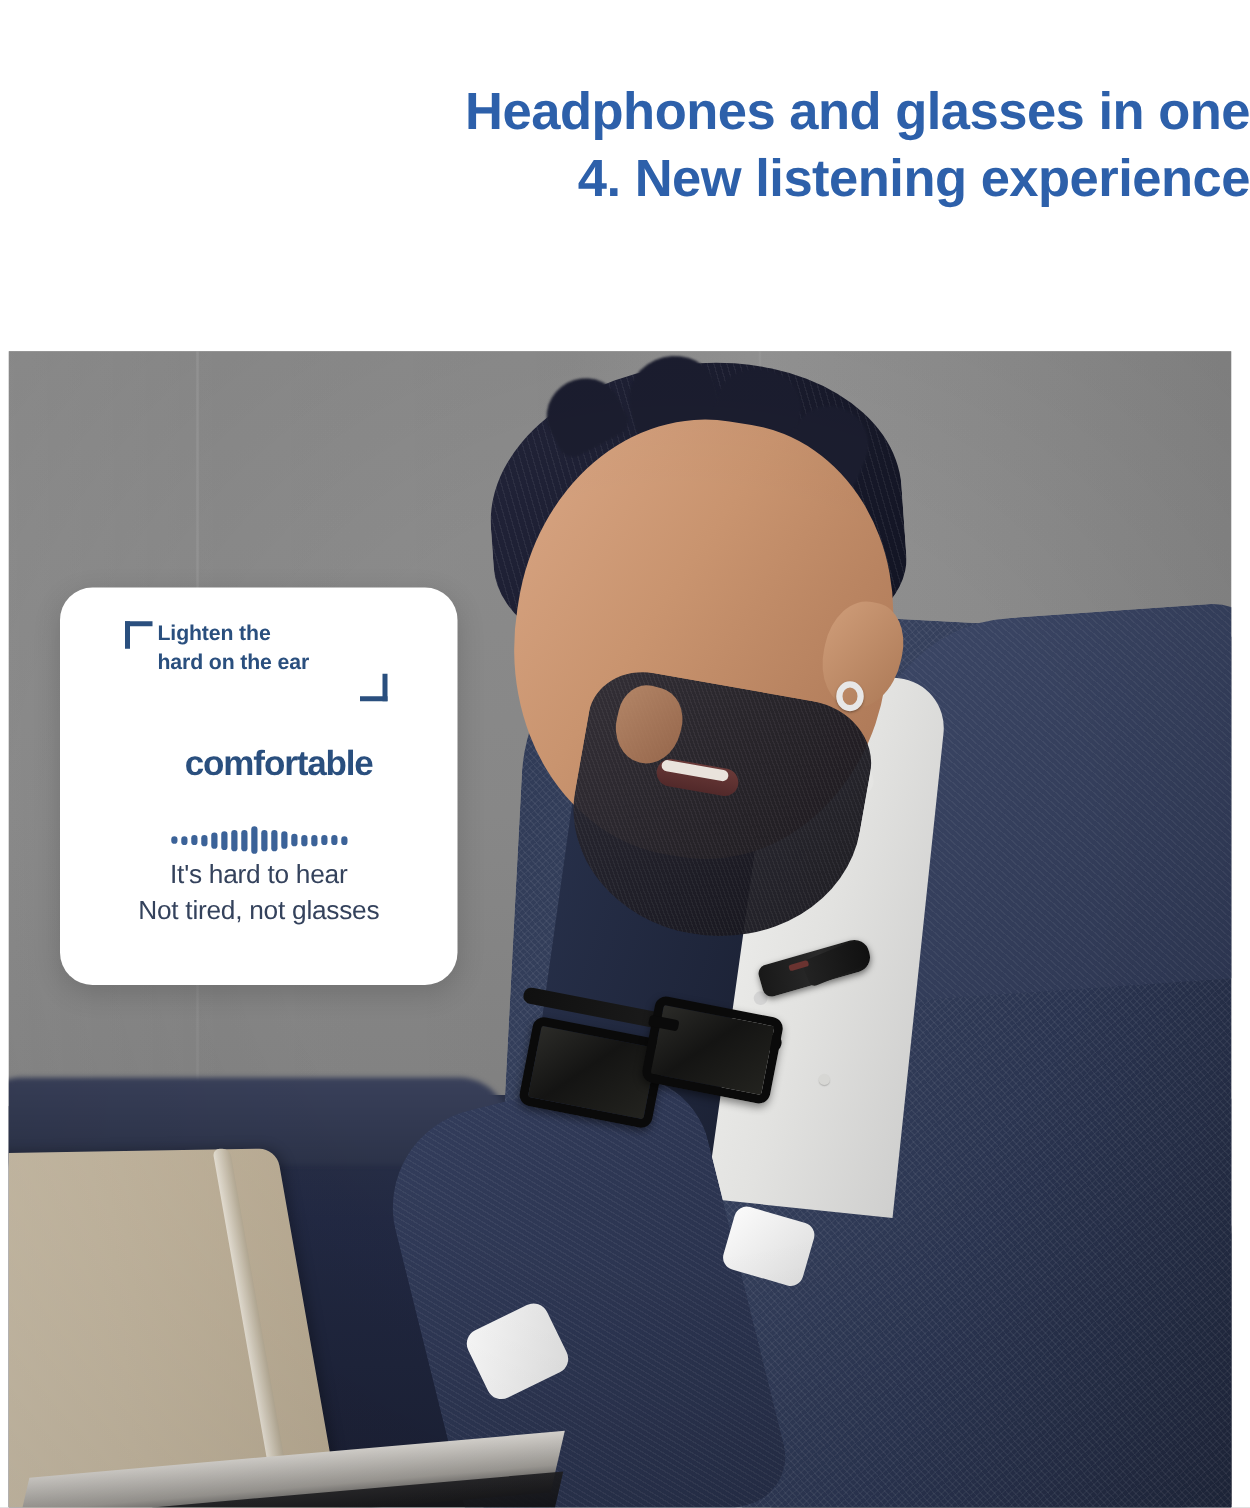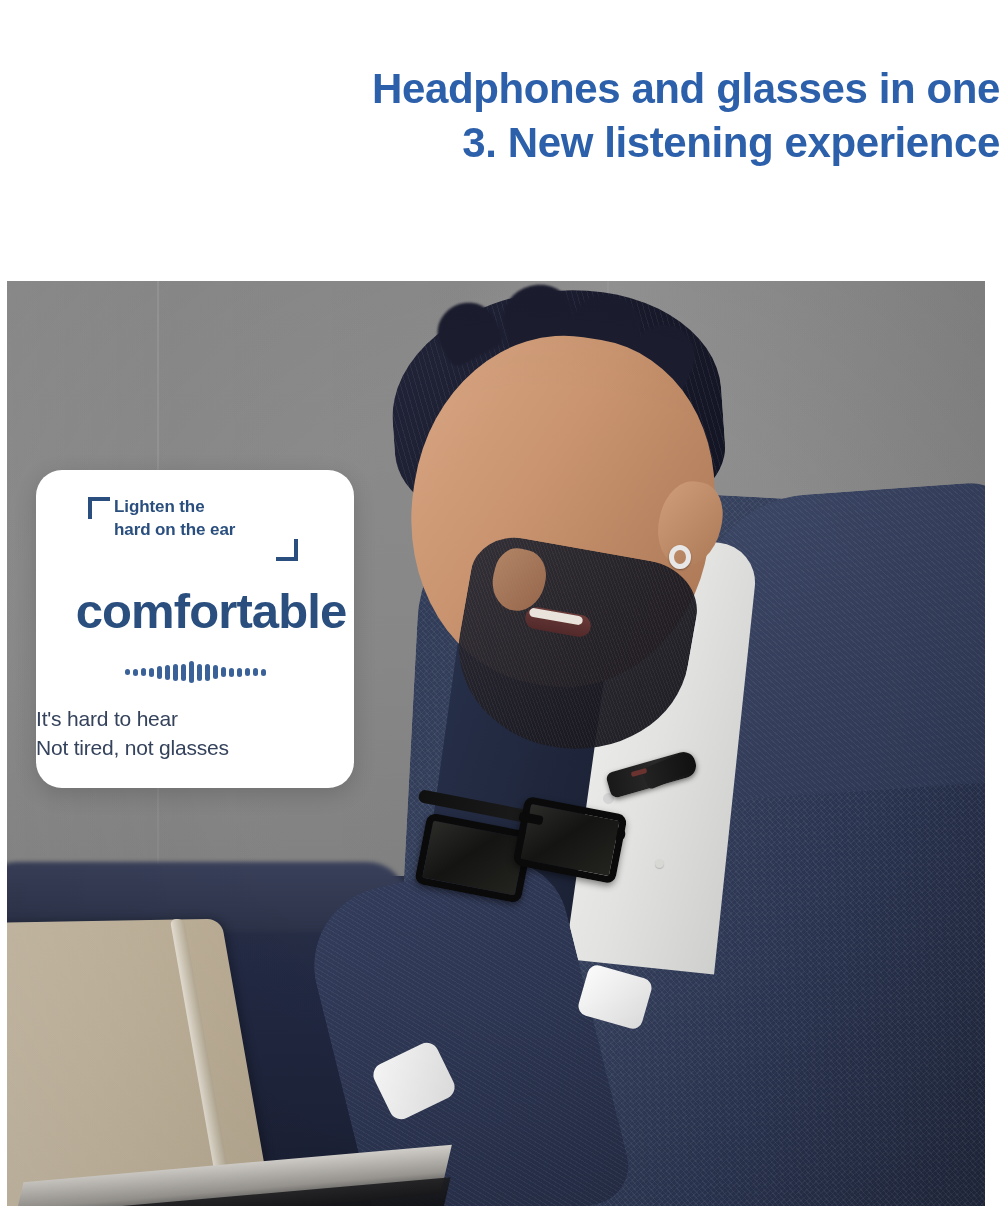--- a/index.html
+++ b/index.html
@@ -265,21 +265,21 @@
   
   .photo-soft{
     position:absolute; inset:0;
     background:radial-gradient(ellipse at 55% 45%, rgba(0,0,0,0) 42%, rgba(0,0,0,0.10) 100%);
     pointer-events:none;
   }
 
   
   .card{
     position:absolute;
-    left:36px; top:470px;
+    left:48px; top:470px;
     width:318px; height:318px;
     background:#ffffff;
     border-radius:26px;
     box-shadow:0 6px 22px rgba(0,0,0,0.16);
   }
   .card-top{
     position:relative;
     margin-top:27px;
     height:72px;
   }
@@ -298,21 +298,21 @@
     font-size:17px;
     font-weight:bold;
     line-height:23px;
     color:#2a4f7e;
     letter-spacing:-0.1px;
   }
   .card-kicker span{ display:block; white-space:nowrap; }
 
   .card-title{
     text-align:center;
-    font-size:49px;
+    font-size:28px;
     font-weight:bold;
     letter-spacing:-0.9px;
     color:#2a4f7e;
     margin-top:18px;
     line-height:48px;
     margin-left:32px;
   }
 
   .wave{
     display:flex;
@@ -323,35 +323,34 @@
     margin-top:24px;
   }
   .wave i{
     display:block;
     width:5px;
     border-radius:3px;
     background:#3b6298;
   }
 
   .card-sub{
-    margin-top:19px;
-    text-align:left;
+    text-align:center;
     font-size:21px;
     line-height:29px;
     color:#34425c;
     letter-spacing:-0.2px;
   }
   .card-sub span{ display:block; white-space:nowrap; }
 </style>
 </head>
 <body>
 
 <div class="heading-block">
   <div class="heading-line">Headphones and glasses in one</div>
-  <div class="heading-line">3. New listening experience</div>
+  <div class="heading-line">4. New listening experience</div>
 </div>
 
 <div class="photo">
   <div class="wall"></div>
   <div class="wall-seam" style="left:150px;"></div>
   <div class="wall-seam" style="left:600px;opacity:.5;"></div>
 
   <div class="sofa">
     <div class="sofa-back"></div>
     <div class="sofa-right"></div>

